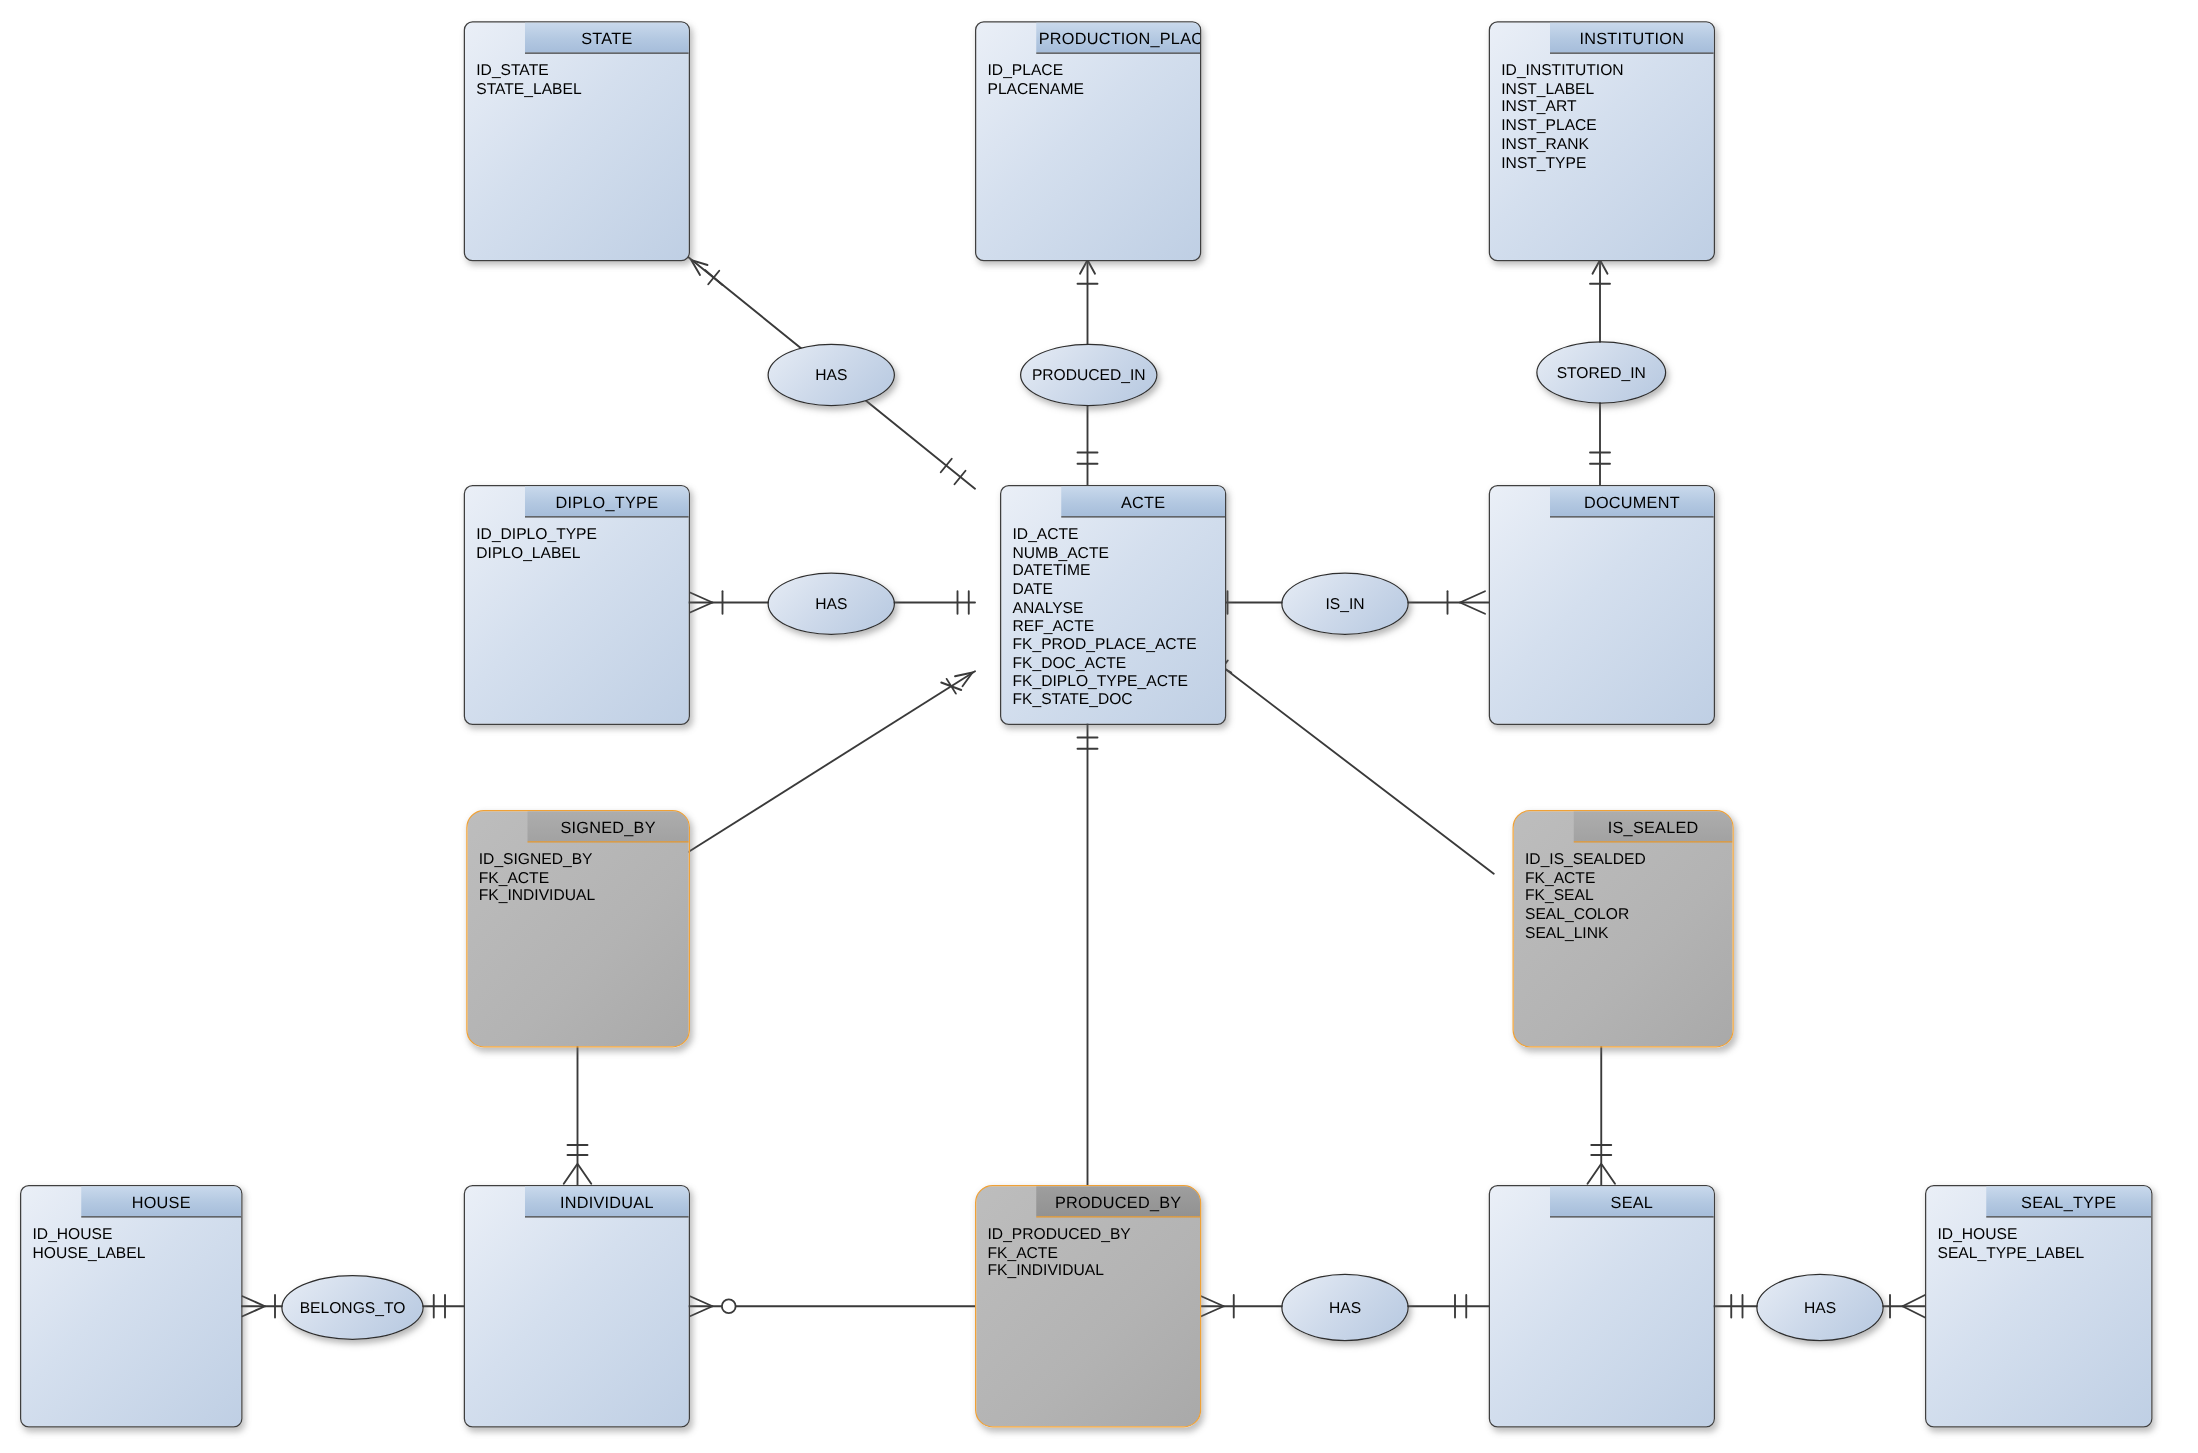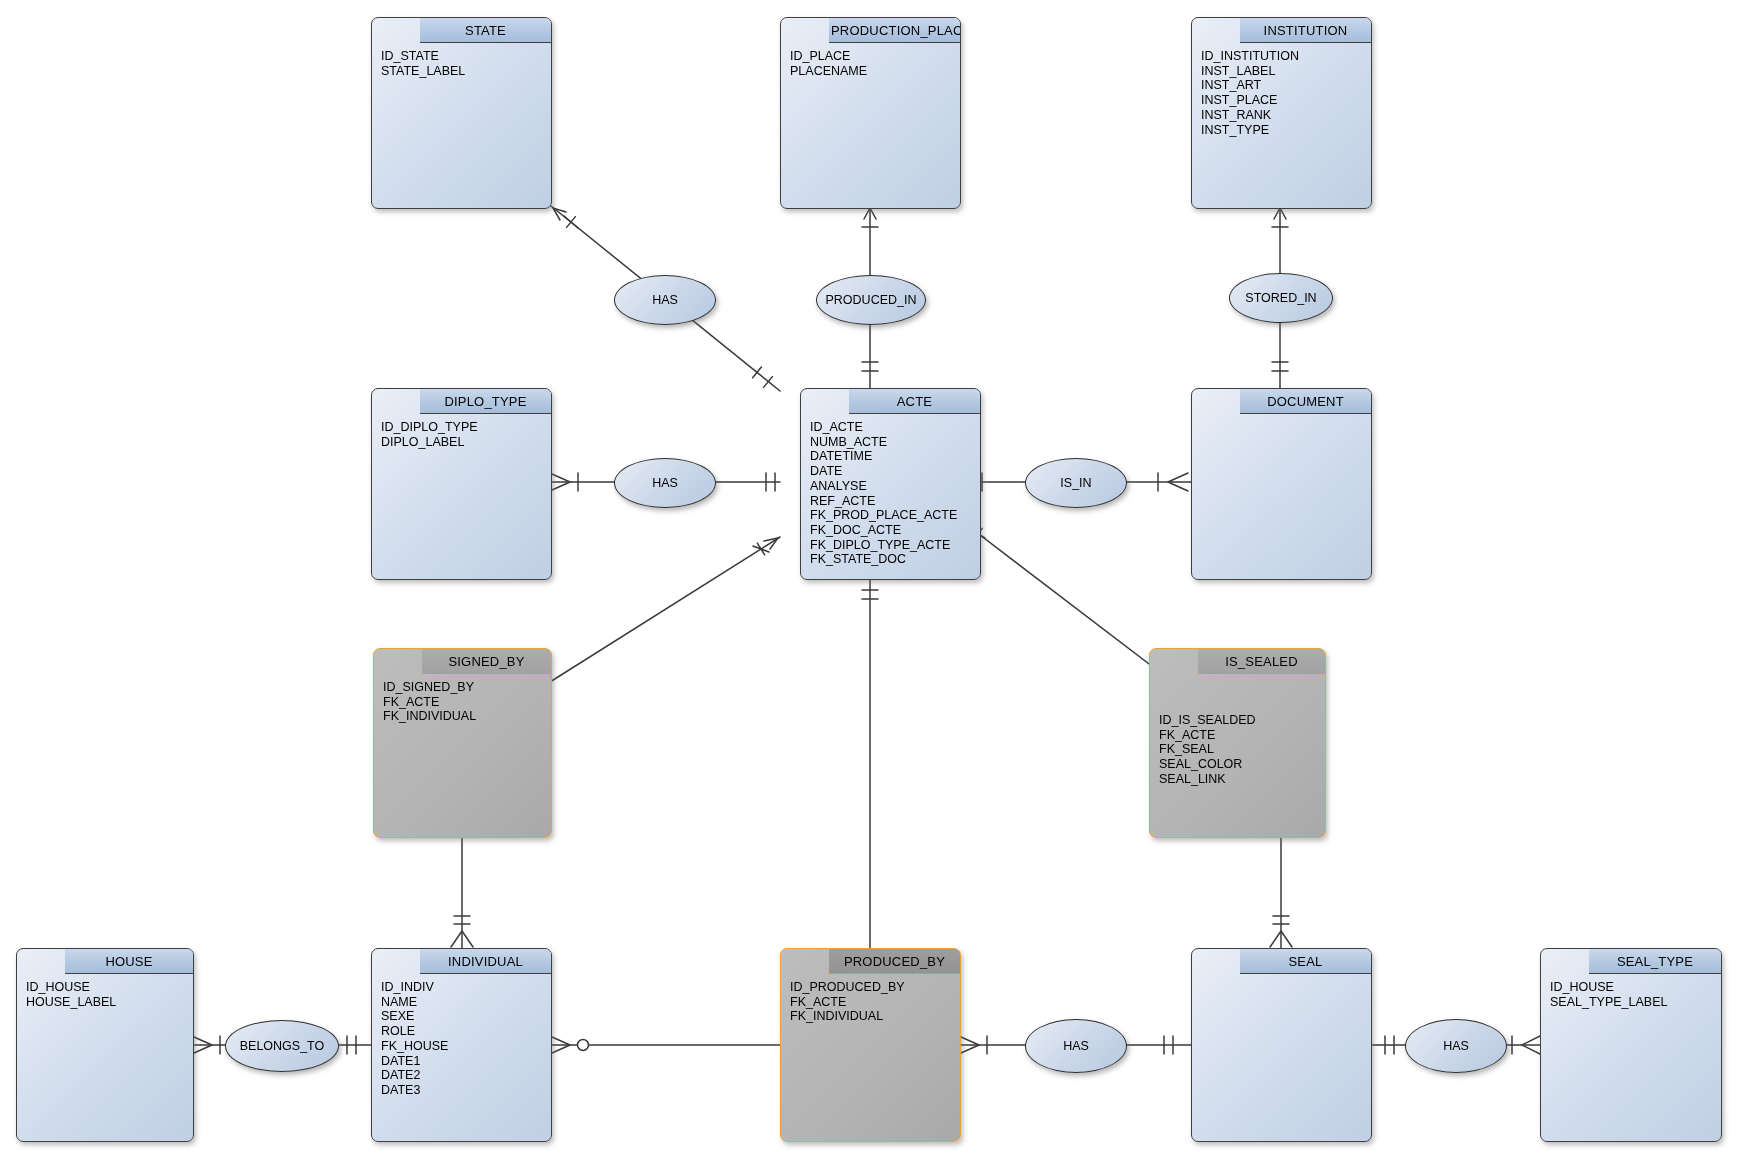--- a/index.html
+++ b/index.html
@@ -21,38 +21,39 @@
     border-bottom:1.5px solid #3f3f3f;
     text-align:center;font-size:13px;padding:5px 2px 4px 2px;letter-spacing:.2px;margin-left:48px;
   }
   .entity .fields{
     padding:6px 9px;font-size:12.5px;line-height:14.7px;white-space:pre-line;
   }
   
   .assoc{
     border-color:#f0a136;
     background:linear-gradient(135deg,#bdbdbd 0%,#b3b3b3 60%,#a9a9a9 100%);
+    border-radius:14px;
   }
   .assoc .ehead{
     background:linear-gradient(180deg,#adadad 0%,#a2a2a2 100%);
     border-bottom:1.5px solid #e2952c;
   }
   .assoc-dark .ehead{
     background:linear-gradient(180deg,#9e9e9e 0%,#929292 100%);
   }
 
   
   #e-state{left:371px;top:17px;width:179px;height:190px;}
   #e-production-place{left:780px;top:17px;width:179px;height:190px;}
   #e-institution{left:1191px;top:17px;width:179px;height:190px;}
   #e-diplo-type{left:371px;top:388px;width:179px;height:190px;}
   #e-acte{left:800px;top:388px;width:179px;height:190px;}
   #e-document{left:1191px;top:388px;width:179px;height:190px;}
   #e-signed-by{left:373px;top:648px;width:177px;height:188px;}
-  #e-is-sealed{left:1149px;top:648px;width:175px;height:188px;gap:33px;}
+  #e-is-sealed{left:1210px;top:648px;width:175px;height:188px;}
   #e-house{left:16px;top:948px;width:176px;height:192px;}
   #e-individual{left:371px;top:948px;width:179px;height:192px;}
   #e-produced-by{left:780px;top:948px;width:179px;height:192px;}
   #e-seal{left:1191px;top:948px;width:179px;height:192px;}
   #e-seal-type{left:1540px;top:948px;width:180px;height:192px;}
 
   
   .rel{
     position:absolute;z-index:3;display:flex;align-items:center;justify-content:center;
     border:1.5px solid #2e2e2e;border-radius:50%;
@@ -231,28 +232,20 @@
   </div>
 
   <div class="entity" id="e-house">
     <div class="ehead">HOUSE</div>
     <div class="fields">ID_HOUSE
 HOUSE_LABEL</div>
   </div>
 
   <div class="entity" id="e-individual">
     <div class="ehead">INDIVIDUAL</div>
-    <div class="fields">ID_INDIV
-NAME
-SEXE
-ROLE
-FK_HOUSE
-DATE1
-DATE2
-DATE3</div>
   </div>
 
   <div class="entity assoc assoc-dark" id="e-produced-by">
     <div class="ehead">PRODUCED_BY</div>
     <div class="fields">ID_PRODUCED_BY
 FK_ACTE
 FK_INDIVIDUAL</div>
   </div>
 
   <div class="entity" id="e-seal">

